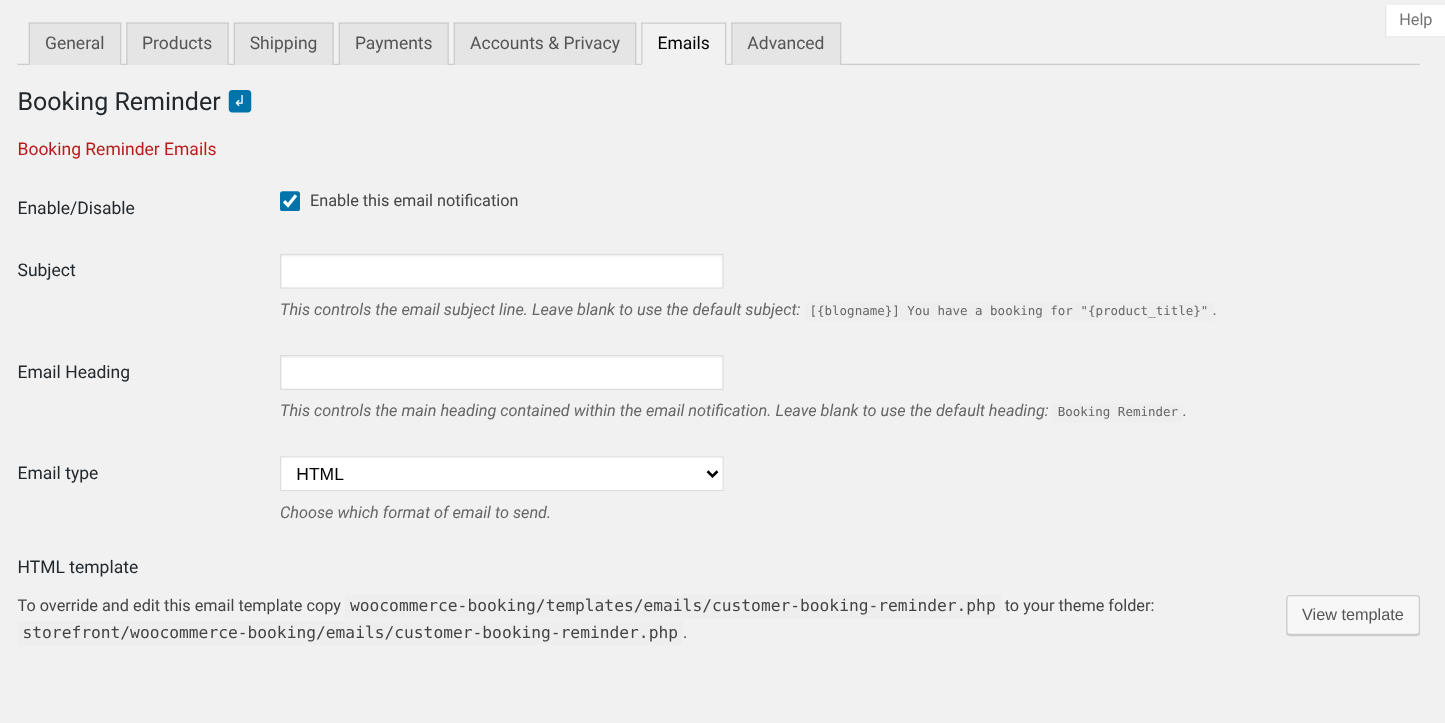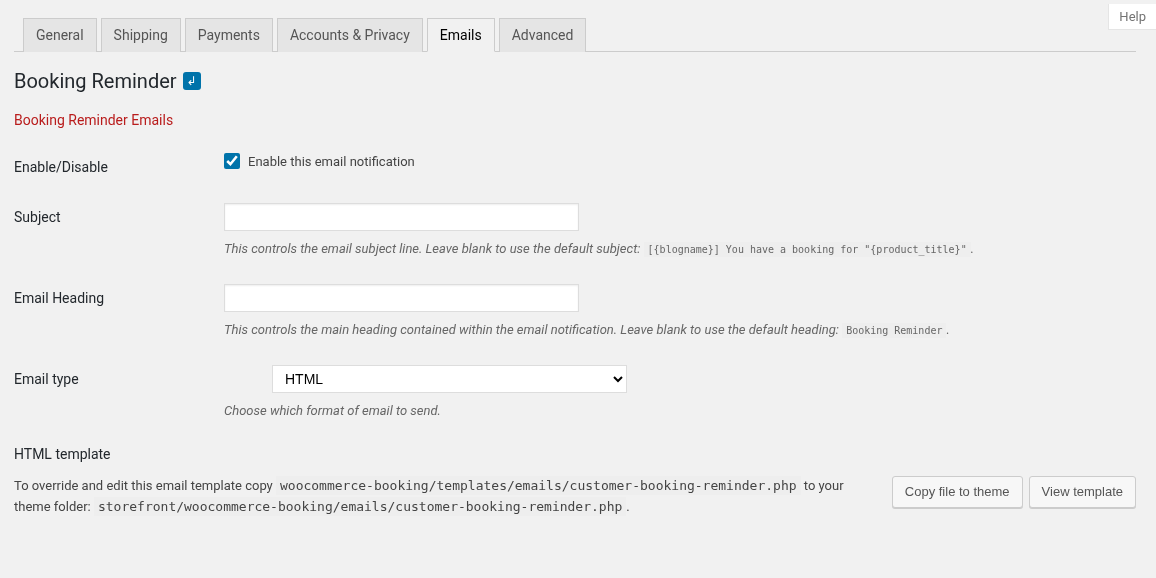--- a/index.html
+++ b/index.html
@@ -122,21 +122,20 @@
       font-size: 14px;
     }
     .select-input {
       width: 355px;
       height: 28px;
       padding: 2px 8px;
       border: 1px solid #ddd;
       background: #fff;
       font-size: 14px;
       cursor: pointer;
-      margin-left: 48px;
     }
     .description {
       font-size: 13px;
       font-style: italic;
       color: #666;
       margin-top: 10px;
     }
     .description code {
       font-family: Consolas, Monaco, monospace;
       font-size: 10px;
@@ -195,20 +194,21 @@
   </style>
 </head>
 <body>
 
 
 
 <div class="help-tab">Help</div>
 
 <div class="nav-tabs">
   <div class="nav-tab">General</div>
+  <div class="nav-tab">Products</div>
   <div class="nav-tab">Shipping</div>
   <div class="nav-tab">Payments</div>
   <div class="nav-tab">Accounts &amp; Privacy</div>
   <div class="nav-tab active">Emails</div>
   <div class="nav-tab">Advanced</div>
 </div>
 
 <h2 class="page-title">
   <span>Booking Reminder</span>
   <span class="back-icon">↲</span>
@@ -260,21 +260,20 @@
 
 </div>
 
 <h3 class="section-heading">HTML template</h3>
 
 <div class="template-section">
   <div class="template-text">
     <span>To override and edit this email template copy </span><code>woocommerce-booking/templates/emails/customer-booking-reminder.php</code><span> to your theme folder: </span><code>storefront/woocommerce-booking/emails/customer-booking-reminder.php</code><span>.</span>
   </div>
   <div class="template-buttons">
-    <button class="button">Copy file to theme</button>
     <button class="button">View template</button>
   </div>
 </div>
 
 <button class="button button-primary">Save changes</button>
 
 
 
 
 </body></html>

